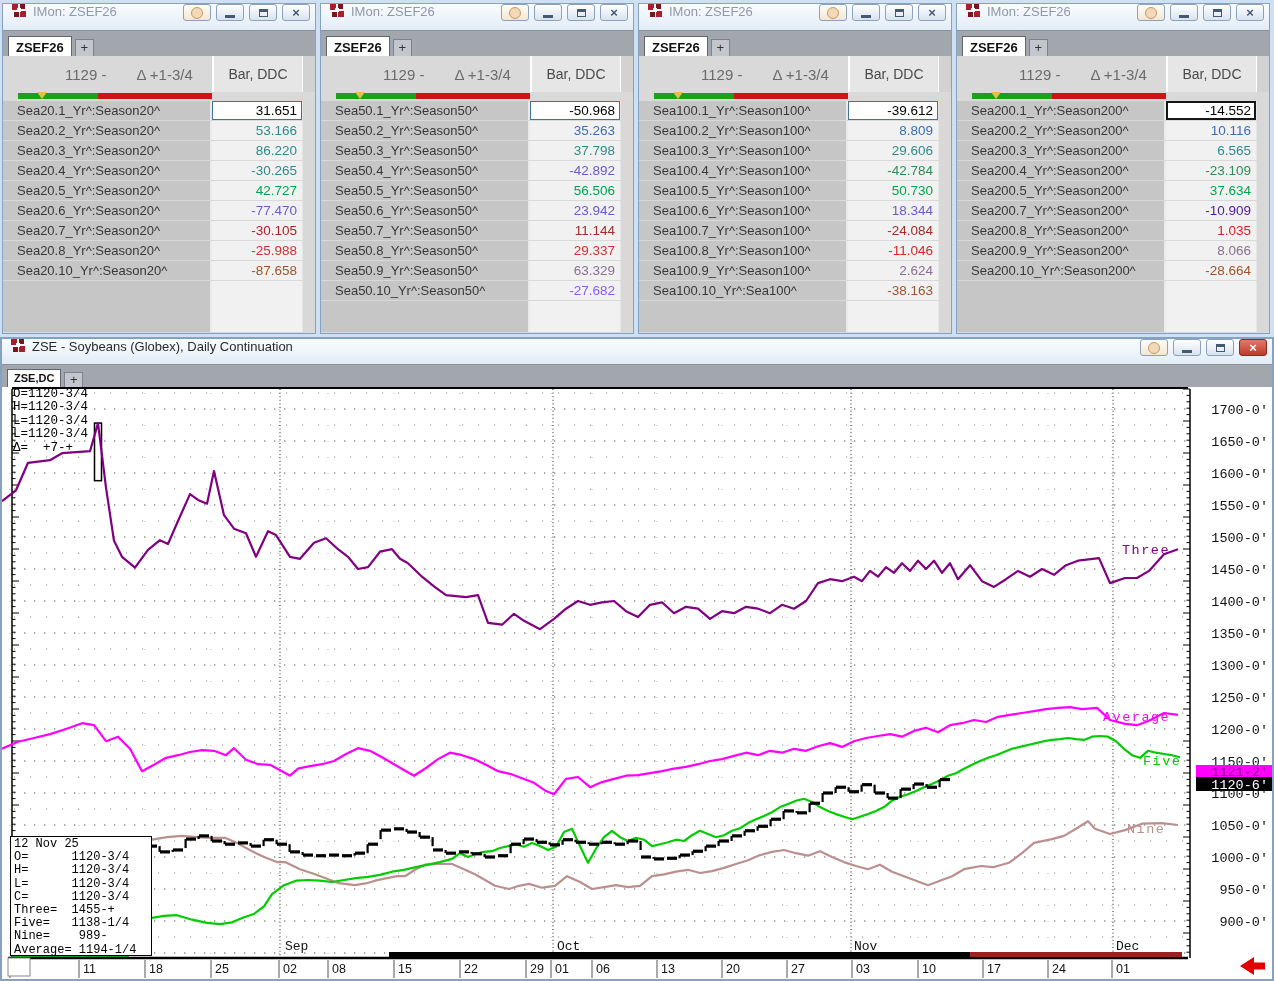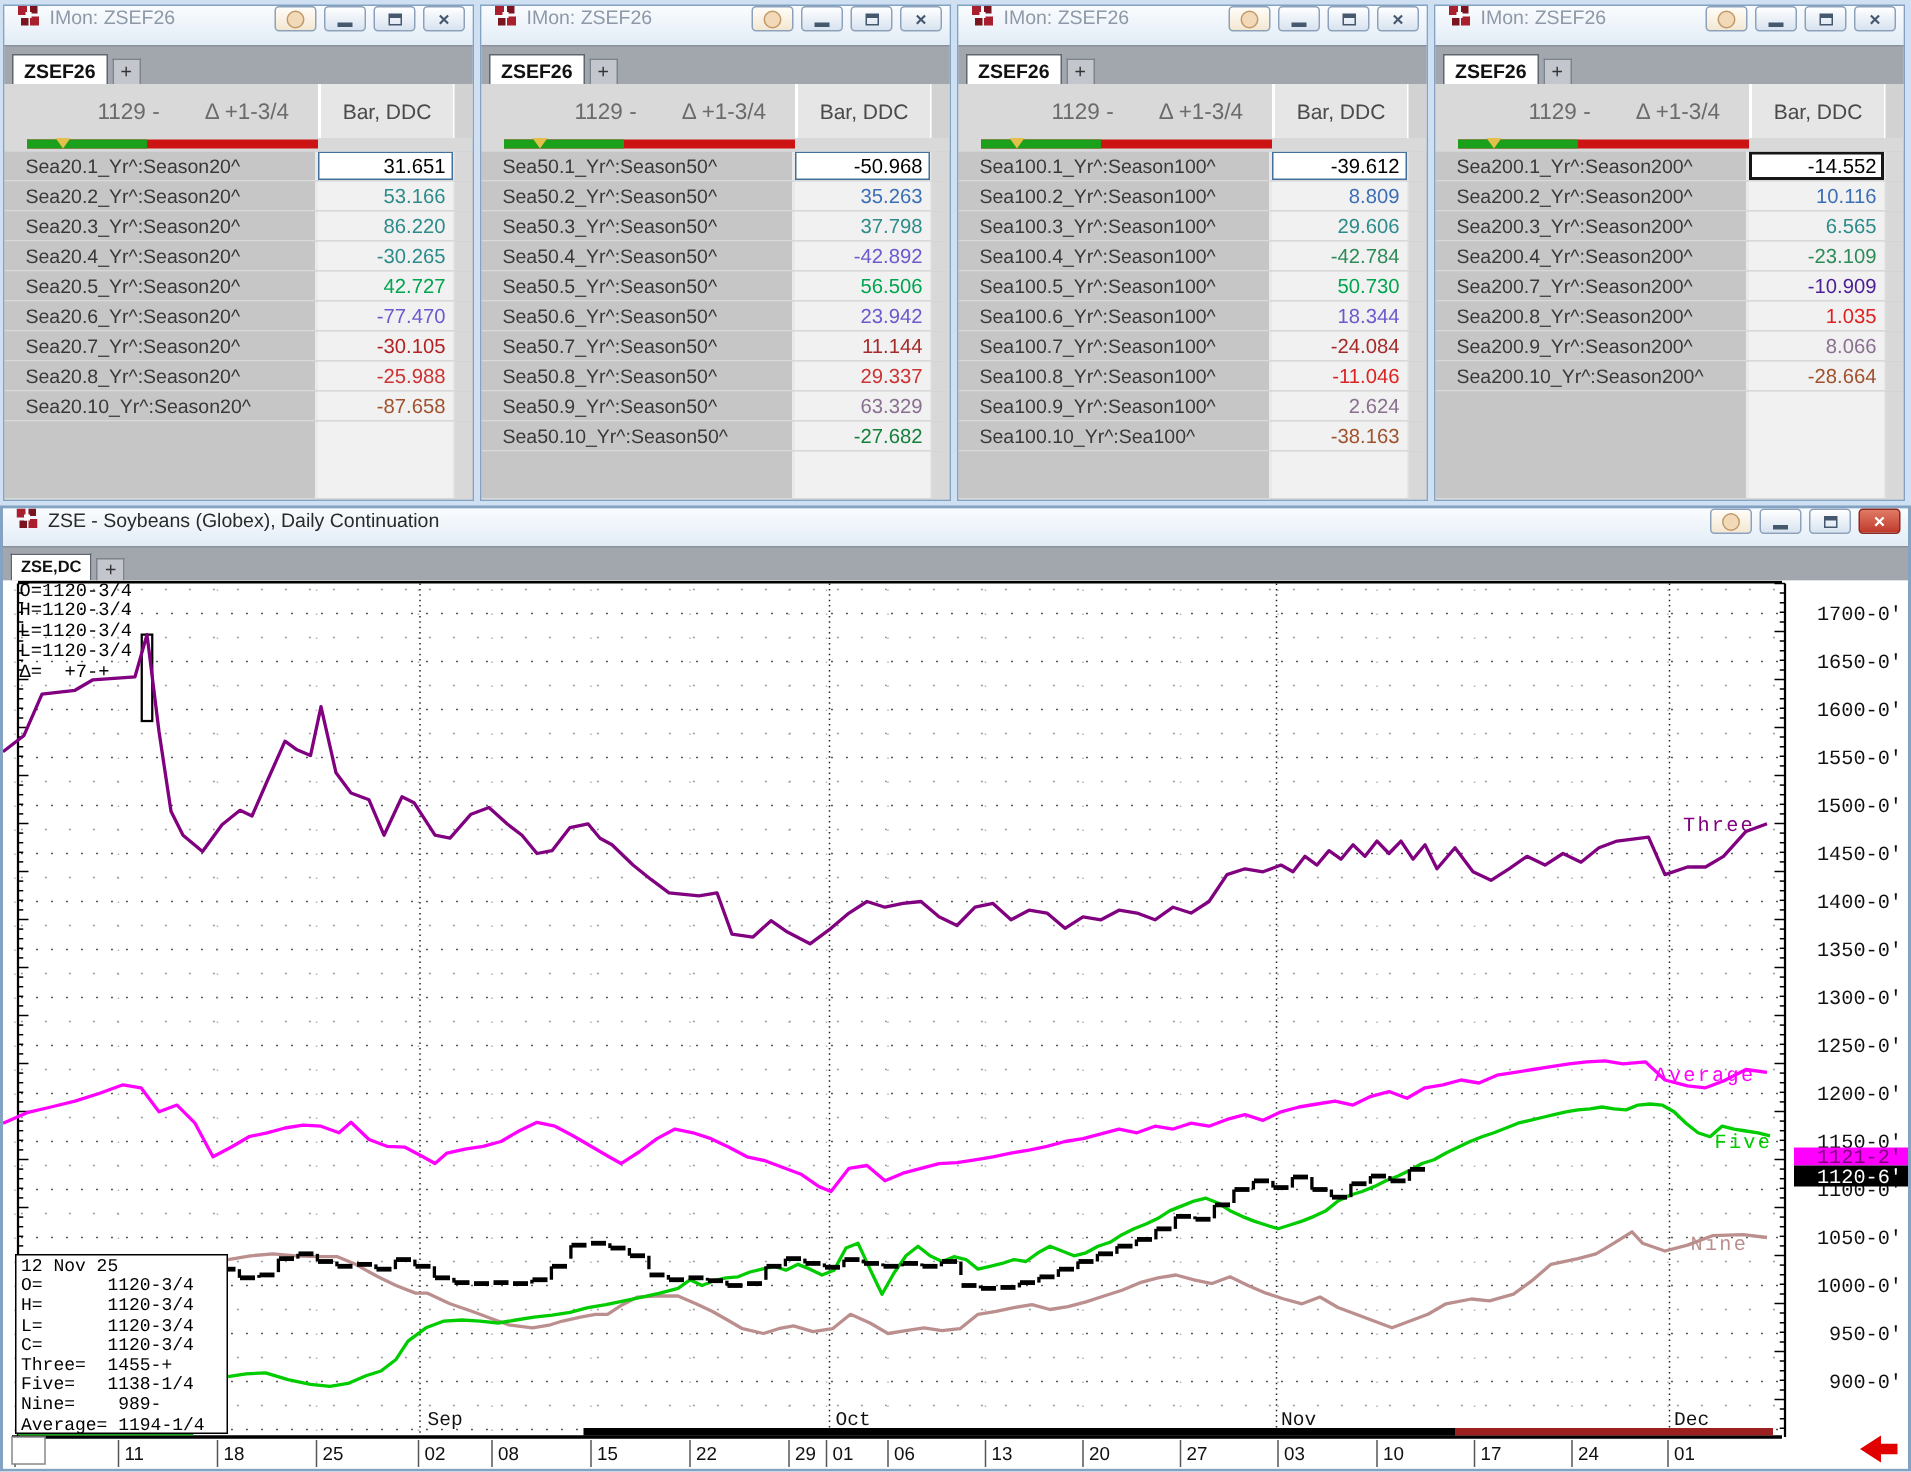--- a/index.html
+++ b/index.html
@@ -232,21 +232,21 @@
         <div class="tval" style="color: rgb(204, 51, 51);">29.337</div>
         <div class="tstrip"></div>
       </div>
       <div class="trow">
         <div class="tlabel">Sea50.9_Yr^:Season50^</div>
         <div class="tval" style="color: rgb(138, 112, 144);">63.329</div>
         <div class="tstrip"></div>
       </div>
       <div class="trow">
         <div class="tlabel">Sea50.10_Yr^:Season50^</div>
-        <div class="tval" style="color: #15803d;">-27.682</div>
+        <div class="tval" style="color: #8b5cf6;">-27.682</div>
         <div class="tstrip"></div>
       </div>
       <div class="trow fillrest" style="flex: 1 1 0%; height: auto;">
         <div class="tlabel"></div>
         <div class="tval"></div>
         <div class="tstrip"></div>
       </div>
     </div>
 </div>
 
@@ -407,20 +407,25 @@
         <div class="tstrip"></div>
       </div>
       <div class="trow">
         <div class="tlabel">Sea200.3_Yr^:Season200^</div>
         <div class="tval" style="color: rgb(46, 139, 139);">6.565</div>
         <div class="tstrip"></div>
       </div>
       <div class="trow">
         <div class="tlabel">Sea200.4_Yr^:Season200^</div>
         <div class="tval" style="color: rgb(46, 139, 87);">-23.109</div>
+        <div class="tstrip"></div>
+      </div>
+      <div class="trow">
+        <div class="tlabel">Sea200.5_Yr^:Season200^</div>
+        <div class="tval" style="color: rgb(0, 165, 80);">37.634</div>
         <div class="tstrip"></div>
       </div>
       <div class="trow">
         <div class="tlabel">Sea200.7_Yr^:Season200^</div>
         <div class="tval" style="color: #4c1d95;">-10.909</div>
         <div class="tstrip"></div>
       </div>
       <div class="trow">
         <div class="tlabel">Sea200.8_Yr^:Season200^</div>
         <div class="tval" style="color: rgb(221, 34, 34);">1.035</div>

